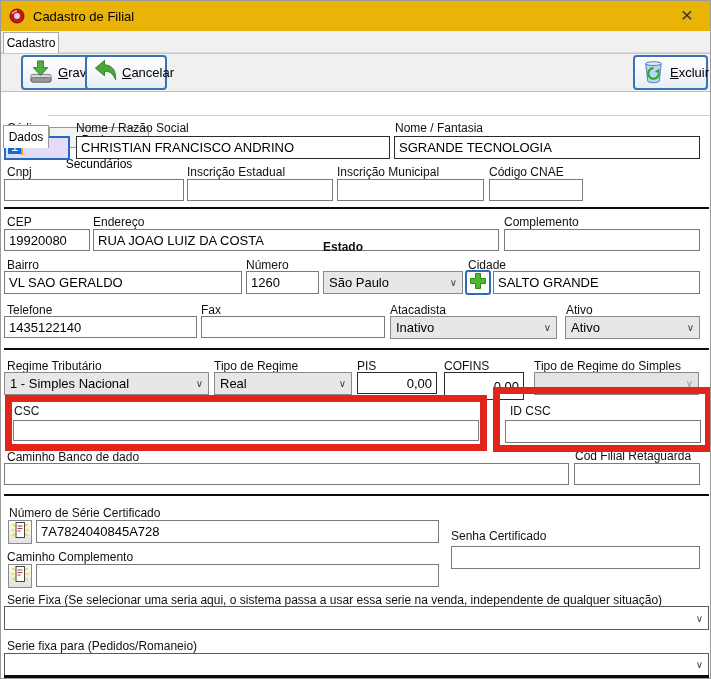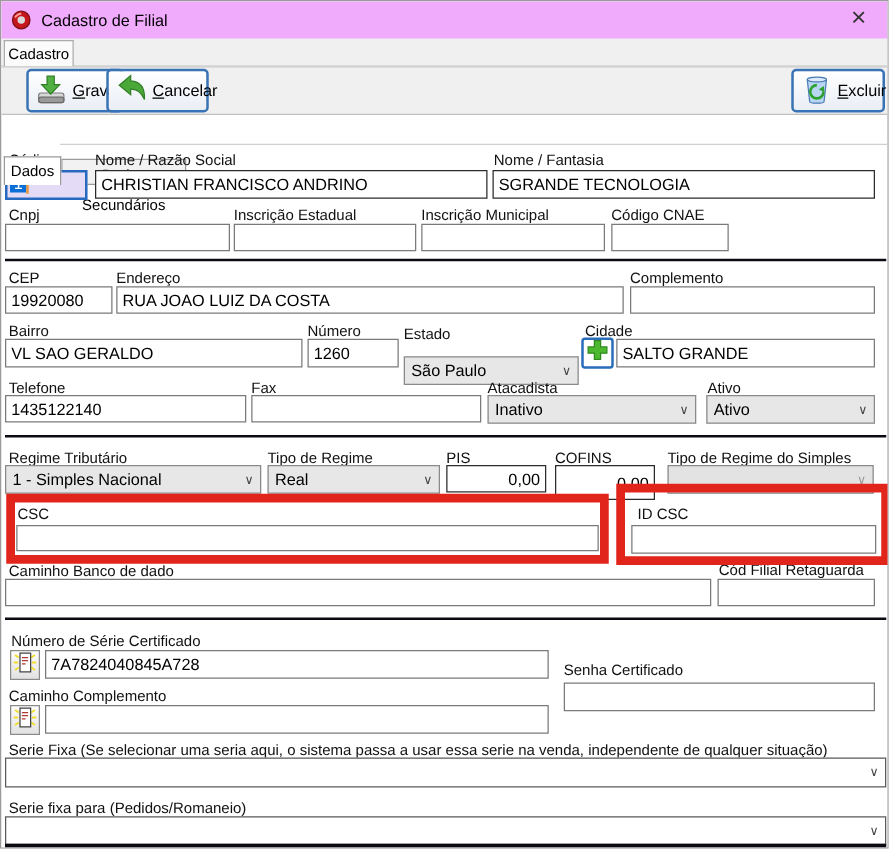--- a/index.html
+++ b/index.html
@@ -3,21 +3,21 @@
 <meta charset="utf-8">
 <style>
   * { margin:0; padding:0; box-sizing:border-box; }
   html,body { background:#fff; }
   #window {
     position:relative; width:711px; height:679px;
     font-family:"Liberation Sans", sans-serif;
     background:#fff; border:1px solid #9b9b9b; overflow:hidden;
   }
   
-  .titlebar { position:absolute; left:0; top:0; width:100%; height:30px; background:#f0abfc; }
+  .titlebar { position:absolute; left:0; top:0; width:100%; height:30px; background:#eab308; }
   .appicon { position:absolute; left:8px; top:7px; width:16px; height:16px; }
   .wtitle { position:absolute; left:32px; top:8px; font-size:13px; color:#000; }
   .closebtn { position:absolute; right:8px; top:0px; width:30px; height:28px; text-align:center;
     font-size:21px; font-weight:300; color:#333; line-height:28px; cursor:pointer; }
   
   .outerstrip { position:absolute; left:0; top:30px; width:100%; height:22px; background:#f0f0f0; border-bottom:1px solid #d9d9d9; }
   .otab { position:absolute; left:2px; top:31px; width:56px; height:21px; background:#fbfbfb;
     border:1px solid #acacac; border-bottom:none; font-size:12px; text-align:center; line-height:20px; }
   
   .toolbar { position:absolute; left:0; top:52px; width:100%; height:39px; background:#f0f0f0;
@@ -130,25 +130,25 @@
 
   <span class="lbl" style="left:6px; top:214px;">CEP</span>
   <span class="lbl" style="left:92px; top:214px;">Endereço</span>
   <span class="lbl" style="left:503px; top:214px;">Complemento</span>
   <input class="field" style="left: 3px; top: 228px; width: 86px;" value="19920080">
   <input class="field" style="left: 92px; top: 228px; width: 406px;" value="RUA JOAO LUIZ DA COSTA">
   <input class="field" style="left: 503px; top: 228px; width: 196px;" value="">
 
   <span class="lbl" style="left:6px; top:257px;">Bairro</span>
   <span class="lbl" style="left:245px; top:257px;">Número</span>
-  <span class="lbl" style="left:322px; top:259px;">Estado</span>
+  <span class="lbl" style="left:322px; top:239px;font-weight:bold;">Estado</span>
   <span class="lbl" style="left:467px; top:257px;">Cidade</span>
   <input class="field" style="left: 3px; top: 270px; width: 238px; height: 23px;" value="VL SAO GERALDO">
   <input class="field" style="left: 245px; top: 270px; width: 73px; height: 23px;" value="1260">
-  <div class="dd" style="left:322px; top:270px; width:140px;margin-top:14px;">
+  <div class="dd" style="left:322px; top:270px; width:140px;">
     <span>São Paulo</span>
     <span class="chev">∨</span>
   </div>
   <div class="plusbtn">
     <span>
       <svg width="18" height="18" viewBox="0 0 18 18">
         <path d="M6.5 1.5 h5 v5 h5 v5 h-5 v5 h-5 v-5 h-5 v-5 h5 Z" fill="#4cb830" stroke="#2e8a1d"></path>
       </svg>
     </span>
   </div>

